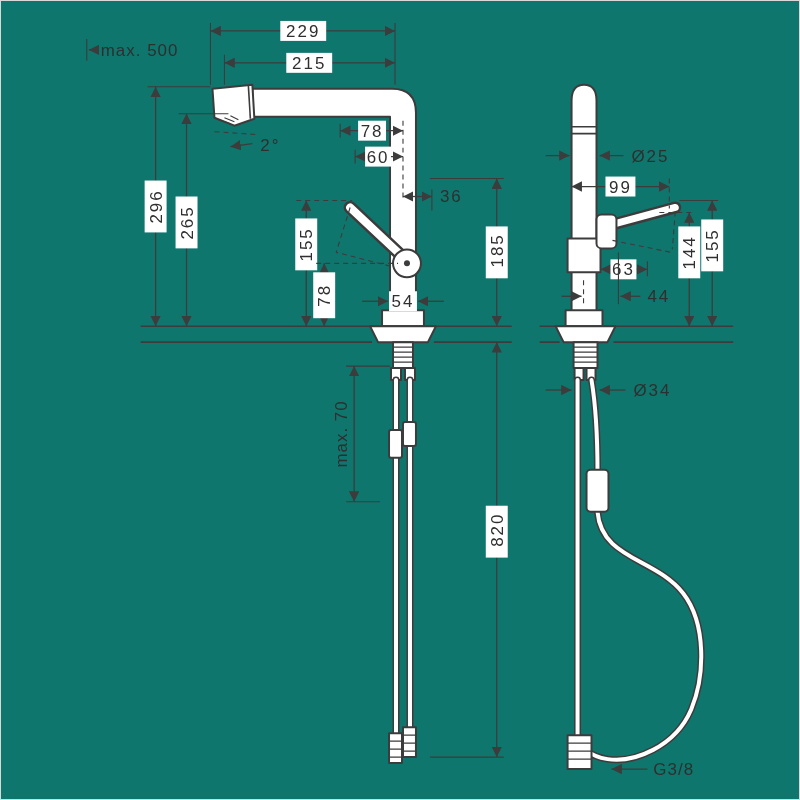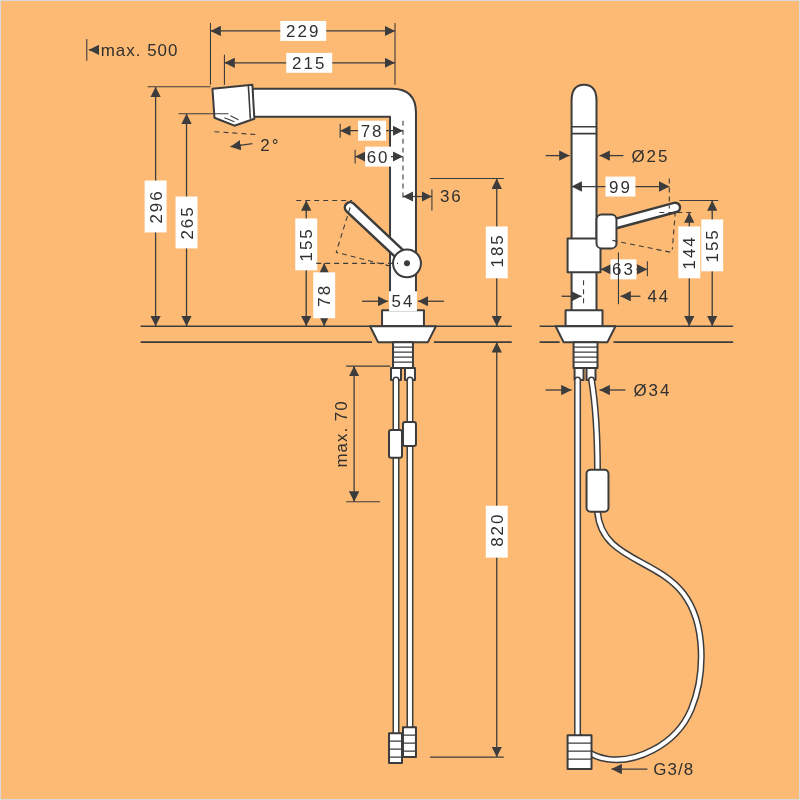--- a/index.html
+++ b/index.html
@@ -1,18 +1,18 @@
 <!DOCTYPE html>
 <html><head>
 <meta charset="utf-8">
 <style>
   html,body { margin:0; padding:0; background:#fff; }
   .canvas {
     position:relative; width:798px; height:798px;
-    border:1px solid #d9d9d9; background:#fdba74;
+    border:1px solid #d9d9d9; background:#0f766e;
     font-family:"Liberation Sans", sans-serif;
   }
   svg text {
     font-family:"Liberation Sans", sans-serif;
     font-size:17px; fill:#2f2f2f; letter-spacing:2px;
   }
   svg text.ls1 { letter-spacing:1px; }
   .obj  { fill:#fff; stroke:#3c3c3c; stroke-width:2; stroke-linejoin:round; }
   .ln   { stroke:#3c3c3c; stroke-width:1.6; fill:none; }
   .ext  { stroke:#3c3c3c; stroke-width:1.1; fill:none; }

